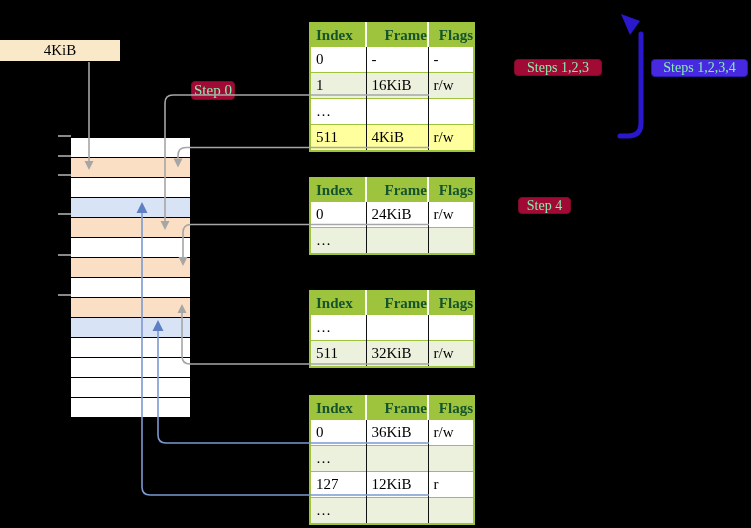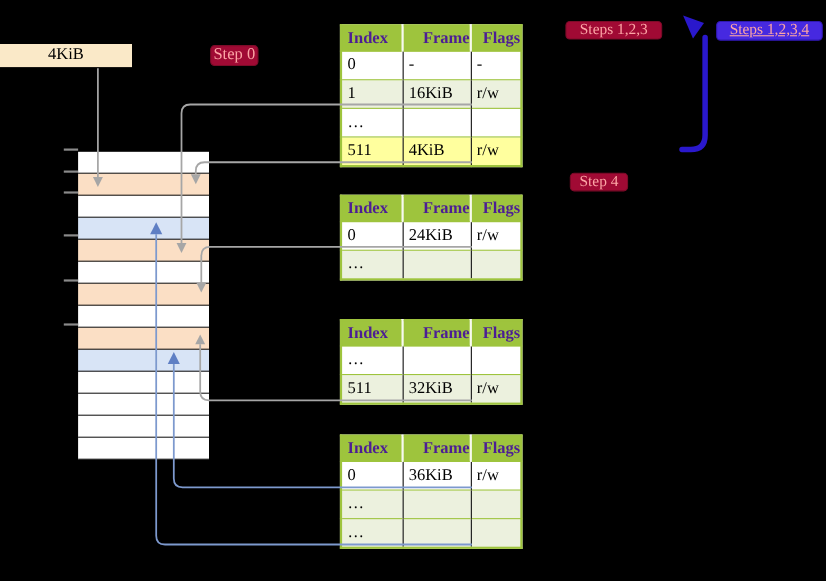--- a/index.html
+++ b/index.html
@@ -8,47 +8,47 @@
     font-family:"Liberation Serif","DejaVu Serif",serif;
   }
   
   .label4k{
     position:absolute;left:0;top:40px;width:120px;height:21px;
     background:#FAE9C8;color:#000;font-size:15px;
     display:flex;align-items:center;justify-content:center;
   }
   
   .badge{
-    position:absolute;color:#fca5a5;font-size:14px;line-height:1;
+    position:absolute;color:#86efac;font-size:14px;line-height:1;
     display:flex;align-items:center;justify-content:center;
-    border-radius:4px;padding:0 2px;box-sizing:border-box;white-space:nowrap;
+    border-radius:4px;padding:0 2px;box-sizing:border-box;white-space:nowrap;margin-top:40px;
   }
   .badge.red{background:#A00A34;border:1px solid #7C0B28;}
-  .badge.blue{background:#4629E0;border:1px solid #2F18B0;text-decoration:underline;}
+  .badge.blue{background:#4629E0;border:1px solid #2F18B0;}
   .step0{left:191px;top:41px;width:44px;height:19px;font-size:15px;}
   .steps123{left:514px;top:19px;width:88px;height:17px;}
   .steps1234{left:651px;top:19px;width:97px;height:18px;}
   .step4{left:518px;top:157px;width:53px;height:17px;}
   
   .memcol{position:absolute;left:71px;top:137px;width:119px;border-top:1px solid #000;}
   .mem-row{height:19px;border-bottom:1px solid #000;}
   .mem-free{background:#FFFFFF;}
   .mem-table{background:#FBDFC5;}
   .mem-page{background:#D8E4F6;}
   .tick{position:absolute;left:58px;width:13px;height:2px;background:#8A8A8A;}
   
   table.ptable{
     position:absolute;left:309px;border-collapse:collapse;
     border:2px solid #9EC43D;background:#fff;table-layout:fixed;
   }
   table.ptable col.c1{width:56px;}
   table.ptable col.c2{width:62px;}
   table.ptable col.c3{width:46px;}
   table.ptable th{
-    background:#9EC43D;color:#4c1d95;font-weight:bold;font-size:15px;
+    background:#9EC43D;color:#14532d;font-weight:bold;font-size:15px;
     height:22px;text-align:left;padding:0 0 0 5px;
   }
   table.ptable th + th{border-left:2px solid #F7FAEF;text-align:right;}
   table.ptable td{
     font-size:15px;color:#000;height:25px;padding:0 0 0 5px;
     border-top:1.5px solid #9EC43D;background:#fff;
   }
   table.ptable td + td{border-left:1.4px solid #111;}
   table.ptable tr.alt td{background:#ECF1DE;}
   table.ptable td.hl{background:#FFFF9E !important;}
@@ -198,20 +198,25 @@
       <tr>
         <td>0</td>
         <td>36KiB</td>
         <td>r/w</td>
       </tr>
       <tr class="alt">
         <td>…</td>
         <td></td>
         <td></td>
       </tr>
+      <tr>
+        <td>127</td>
+        <td>12KiB</td>
+        <td>r</td>
+      </tr>
       <tr class="alt">
         <td>…</td>
         <td></td>
         <td></td>
       </tr>
     </tbody>
   </table>
 
   <svg class="overlay" width="751" height="528" viewBox="0 0 751 528">
 

